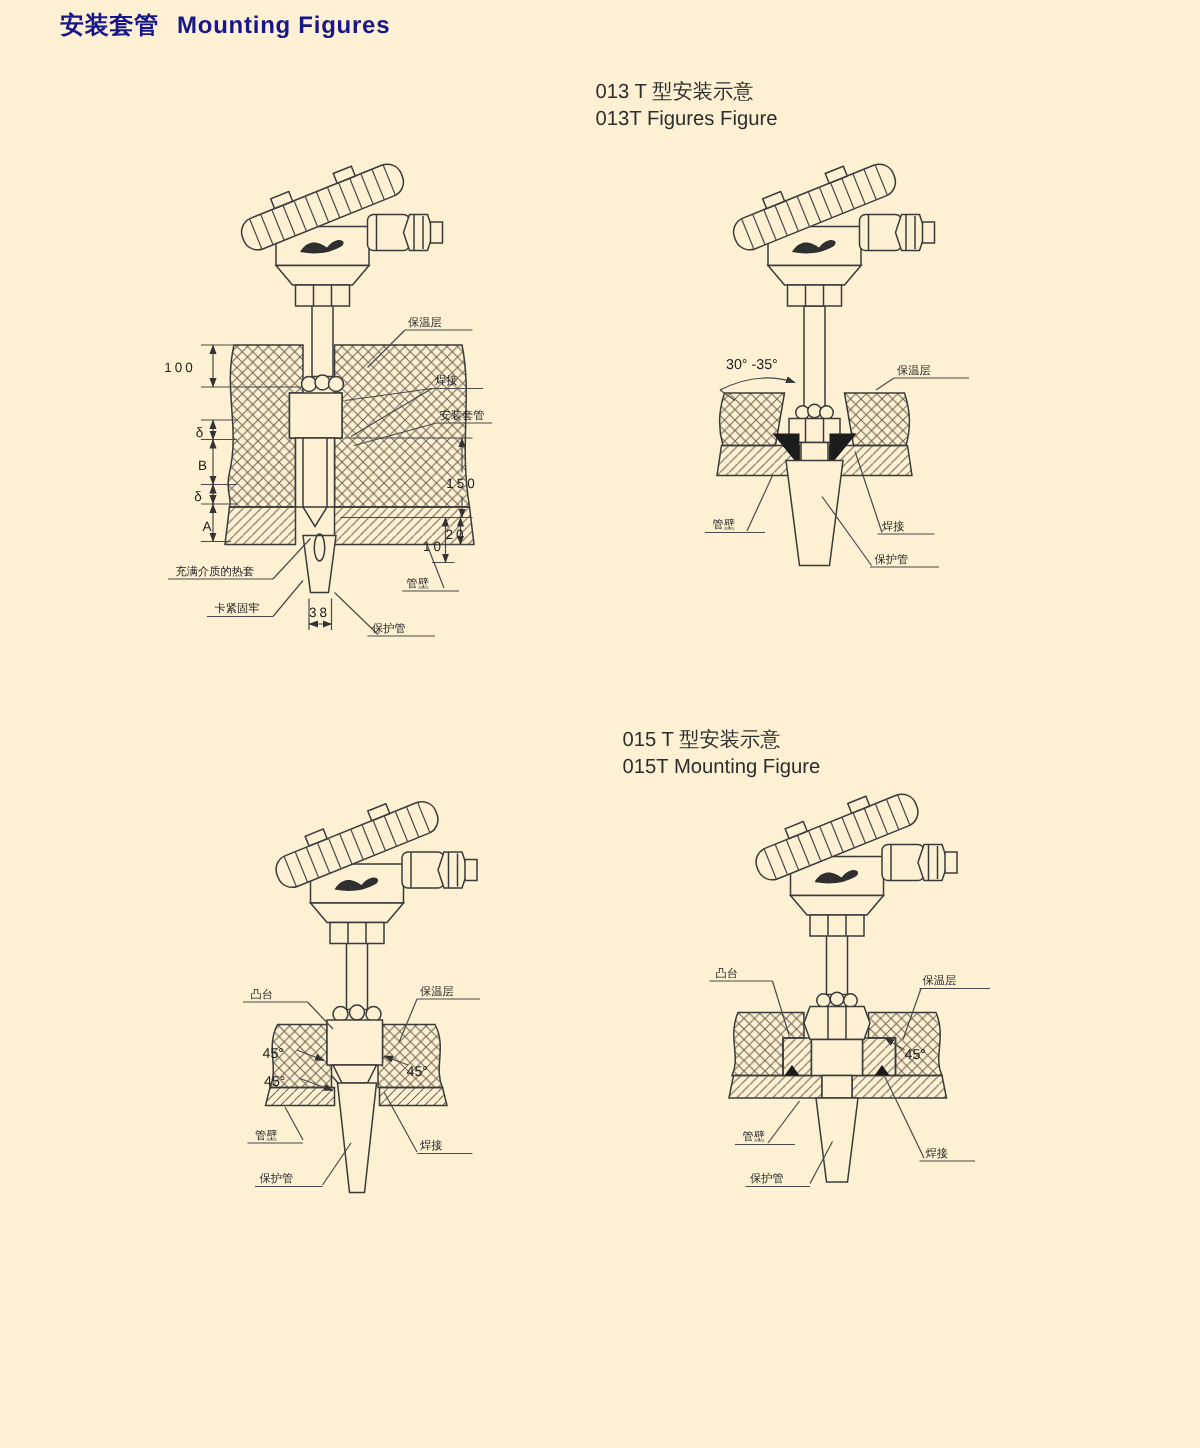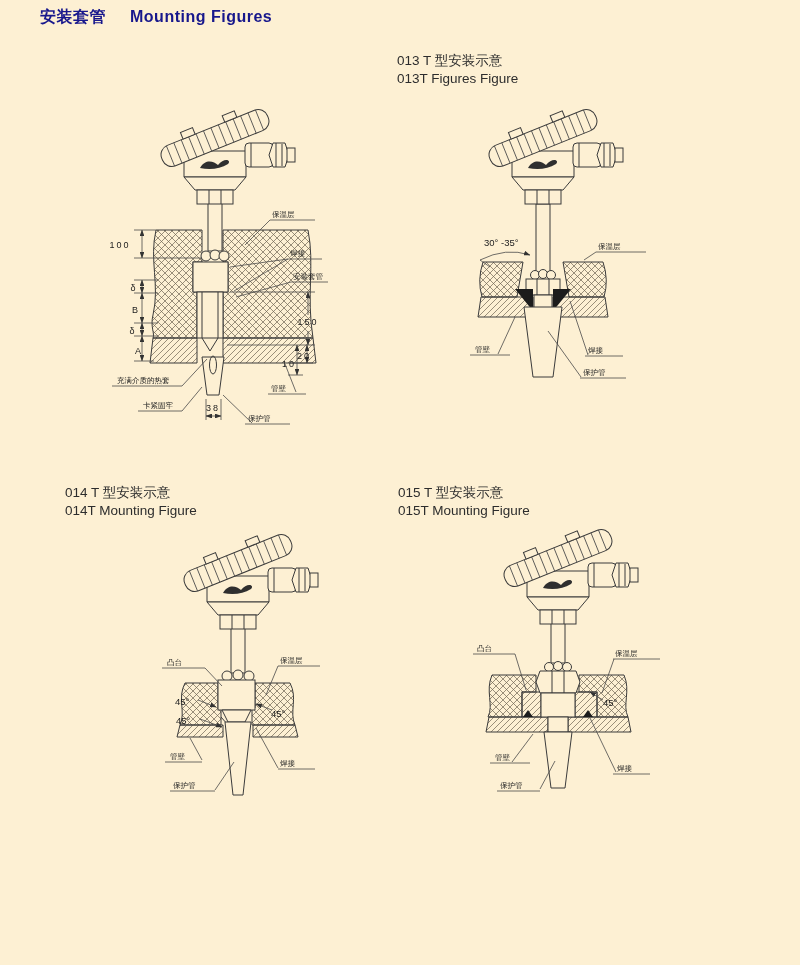--- a/index.html
+++ b/index.html
@@ -1,19 +1,19 @@
 <!DOCTYPE html>
 <html><head>
 <meta charset="utf-8">
 <style>
   html,body{margin:0;padding:0;}
   body{font-family:"Liberation Sans", sans-serif;}
   #page{position:relative;width:800px;height:965px;background:#fdf0d3;overflow:hidden;}
   #page-title{position:absolute;left:40px;top:7px;font-size:16px;font-weight:bold;color:#17178c;letter-spacing:.5px;}
-  #page-title .en{margin-left:24px;}
+  #page-title .en{margin-left:12px;}
   .fig-title{position:absolute;font-size:13.5px;color:#2d2d2d;line-height:18px;}
   .figsvg{position:absolute;}
   svg text{font-family:"Liberation Sans", sans-serif;}
   .lbl{font-size:7.5px;fill:#222;}
   .dim{font-size:9px;fill:#222;letter-spacing:2px;}
   .ang{font-size:9.5px;fill:#222;}
   .ln{stroke:#3b3b3b;stroke-width:1;fill:none;}
   .thin{stroke:#4a4a4a;stroke-width:.8;fill:none;}
   .part{stroke:#3b3b3b;stroke-width:1;fill:#fdf0d3;}
 </style>
@@ -194,24 +194,20 @@
       <text class="lbl" x="55" y="247">管壁</text>
       <line class="thin" x1="150" y1="196" x2="168" y2="250"></line>
         <line class="thin" x1="165" y1="251" x2="203" y2="251"></line>
       <text class="lbl" x="168" y="248">焊接</text>
       <line class="thin" x1="128" y1="226" x2="161" y2="272"></line>
         <line class="thin" x1="160" y1="273" x2="206" y2="273"></line>
       <text class="lbl" x="163" y="270">保护管</text>
     </g>
   </svg>
 
-  <div class="fig-title" style="left:65px;top:484px">
-    <div>014 T 型安装示意</div>
-    <div>014T Mounting Figure</div>
-  </div>
   <svg class="figsvg" style="left:130px;top:530px" width="260" height="280" viewBox="0 0 260 280">
     <g>
       <path d="M88,153 L55,153 C47,168 56,182 50,195 L91,195 L91,178 L88,178 Z" fill="url(#xh)" stroke="#3b3b3b"></path>
       <path d="M125,153 L160,153 C168,168 159,182 165,195 L122,195 L122,178 L125,178 Z" fill="url(#xh)" stroke="#3b3b3b"></path>
       <path d="M93,195 L50,195 L47,207 L93,207 Z" fill="url(#dh)" stroke="#3b3b3b"></path>
       <path d="M123,195 L165,195 L168,207 L123,207 Z" fill="url(#dh)" stroke="#3b3b3b"></path>
       <line class="ln" x1="88" y1="170" x2="95" y2="178"></line>
       <line class="ln" x1="91" y1="187" x2="98" y2="195"></line>
       <line class="ln" x1="125" y1="170" x2="118" y2="178"></line>
     </g>
@@ -245,21 +241,21 @@
       <text class="lbl" x="40" y="229">管壁</text>
       <line class="thin" x1="104" y1="232" x2="85" y2="260"></line>
         <line class="thin" x1="40" y1="261" x2="85" y2="261"></line>
       <text class="lbl" x="43" y="258">保护管</text>
       <line class="thin" x1="126" y1="198" x2="148" y2="238"></line>
         <line class="thin" x1="148" y1="239" x2="185" y2="239"></line>
       <text class="lbl" x="150" y="236">焊接</text>
     </g>
   </svg>
 
-  <div class="fig-title" style="left:398px;top:484px">
+  <div class="fig-title" style="left:415px;top:484px">
     <div>015 T 型安装示意</div>
     <div>015T Mounting Figure</div>
   </div>
   <svg class="figsvg" style="left:440px;top:525px" width="260" height="285" viewBox="0 0 260 285">
     <g>
       <path d="M96,150 L52,150 C45,166 54,180 48,192 L82,192 L82,167 L96,167 Z" fill="url(#xh)" stroke="#3b3b3b"></path>
       <path d="M139,150 L184,150 C191,166 182,180 188,192 L157,192 L157,167 L139,167 Z" fill="url(#xh)" stroke="#3b3b3b"></path>
       <rect x="82" y="167" width="19" height="25" fill="url(#dh)" stroke="#3b3b3b"></rect>
       <rect x="135" y="167" width="22" height="25" fill="url(#dh)" stroke="#3b3b3b"></rect>
       <path d="M108,192 L49,192 L46,207 L108,207 Z" fill="url(#dh)" stroke="#3b3b3b"></path>

